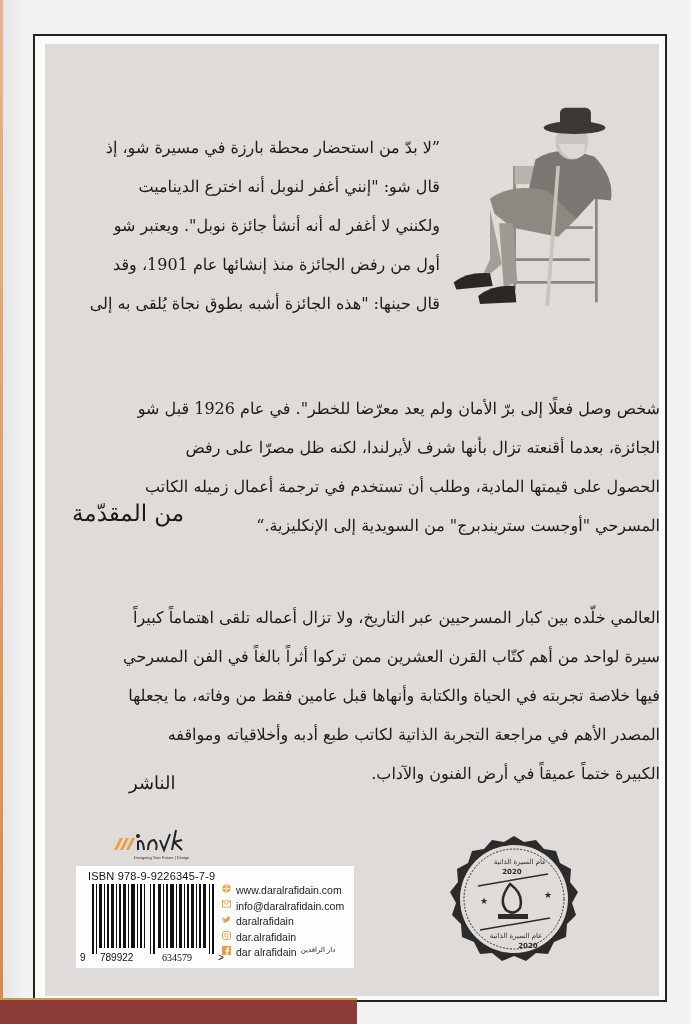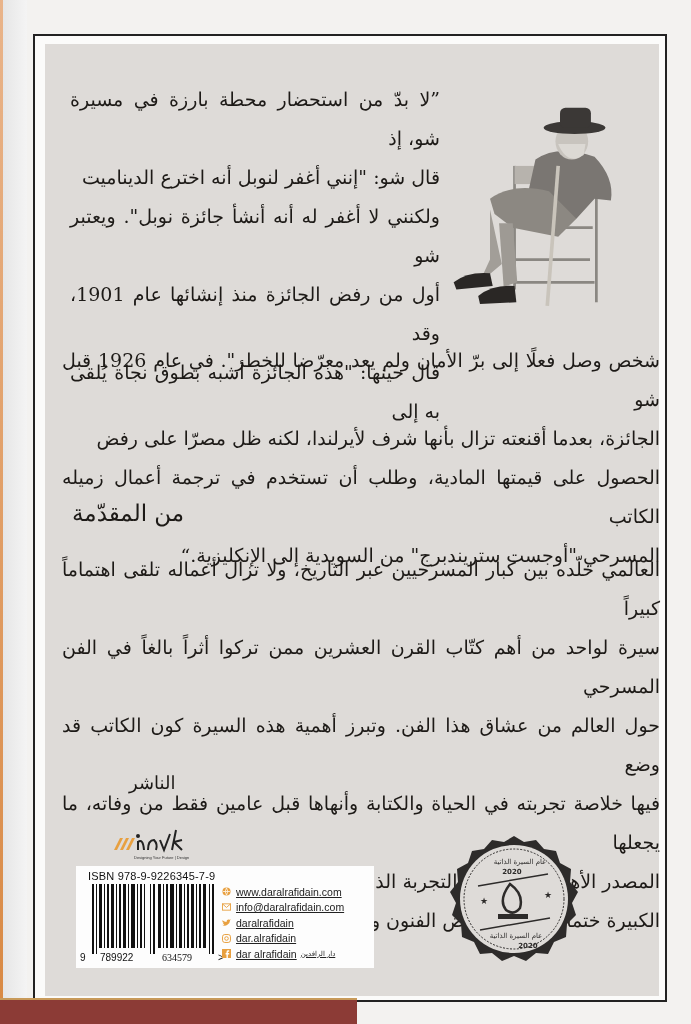--- a/index.html
+++ b/index.html
@@ -24,21 +24,21 @@
   .frame {
     position:absolute; left:33px; top:34px; width:634px; height:968px;
     border:2px solid #222; background:#fbfbfa; box-sizing:border-box;
   }
   .panel {
     position:absolute; left:45px; top:44px; width:614px; height:952px;
     background:#dedbd8;
   }
   .text-block {
     position:absolute; direction:rtl; text-align:justify; color:#1d1a17;
-    font-size:19px; line-height:39px;
+    font-size:16px; line-height:39px;margin-top:48px;
   }
   .q1 { position:absolute; top:80px; left:70px; width:370px; }
   .q2 { position:absolute; top:314px; left:70px; width:582px; }
   .source {
     position:absolute; top:500px; left:72px; direction:rtl;
     font-size:23px; color:#1d1a17;
   }
   .pub { position:absolute; top:550px; left:70px; width:582px; }
   .publisher-sign {
     position:absolute; top:772px; left:84px; direction:rtl;
@@ -46,38 +46,37 @@
   }
   .photo {
     position:absolute; left:440px; top:90px; width:200px; height:230px;
   }
   .design-logo {
     position:absolute; left:110px; top:828px; width:80px; height:34px;
   }
   .isbn-box {
     position:absolute; left:76px; top:866px; width:278px; height:102px;
     background:#fdfdfd;
-    padding-left:20px;
   }
   .isbn-label {
     position:absolute; left:12px; top:4px; font-family:"Liberation Sans", sans-serif;
     font-size:11px; color:#111; letter-spacing:0.2px;
   }
   .barcode {
     position:absolute; left:14px; top:18px; width:126px; height:70px;
   }
   .bc-digits {
     position:absolute; top:86px; font-family:"Liberation Sans", sans-serif;
     font-size:10px; color:#111;
   }
   .contacts {
     position:absolute; left:146px; top:18px; width:130px;
     font-family:"Liberation Sans", sans-serif; font-size:10.5px; color:#222;
   }
-  .contact { height:15.5px; display:flex; align-items:center; white-space:nowrap;text-decoration:underline; }
+  .contact { height:15.5px; display:flex; align-items:flex-start; white-space:nowrap; }
   .contact .ic {
     width:9px; height:9px; margin-right:5px; display:inline-flex;
     align-items:center; justify-content:center; flex:0 0 9px;
   }
   .contact .ar { font-size:7px; margin-left:4px; direction:rtl; }
   .seal {
     position:absolute; left:448px; top:834px; width:132px; height:132px;
   }
 </style>
 </head>
@@ -131,21 +130,20 @@
   <span style="display:block">الجائزة، بعدما أقنعته تزال بأنها شرف لأيرلندا، لكنه ظل مصرّا على رفض</span>
   <span style="display:block">الحصول على قيمتها المادية، وطلب أن تستخدم في ترجمة أعمال زميله الكاتب</span>
   <span style="display:block">المسرحي "أوجست ستريندبرج" من السويدية إلى الإنكليزية.“</span>
 </div>
 
 <div class="source">من المقدّمة</div>
 
 <div class="pub text-block" style="top:550px; width:598px; left:62px;">
   <span style="display:block">العالمي خلّده بين كبار المسرحيين عبر التاريخ، ولا تزال أعماله تلقى اهتماماً كبيراً</span>
   <span style="display:block">سيرة لواحد من أهم كتّاب القرن العشرين ممن تركوا أثراً بالغاً في الفن المسرحي</span>
-  <span style="display:block">حول العالم من عشاق هذا الفن. وتبرز أهمية هذه السيرة كون الكاتب قد وضع</span>
   <span style="display:block">فيها خلاصة تجربته في الحياة والكتابة وأنهاها قبل عامين فقط من وفاته، ما يجعلها</span>
   <span style="display:block">المصدر الأهم في مراجعة التجربة الذاتية لكاتب طبع أدبه وأخلاقياته ومواقفه</span>
   <span style="display:block">الكبيرة ختماً عميقاً في أرض الفنون والآداب.</span>
 </div>
 
 <div class="publisher-sign">الناشر</div>
 
 <svg class="design-logo" viewBox="0 0 80 34">
   <g fill="#e8a040">
     <polygon points="4,22 10,10 13,10 7,22"></polygon>

